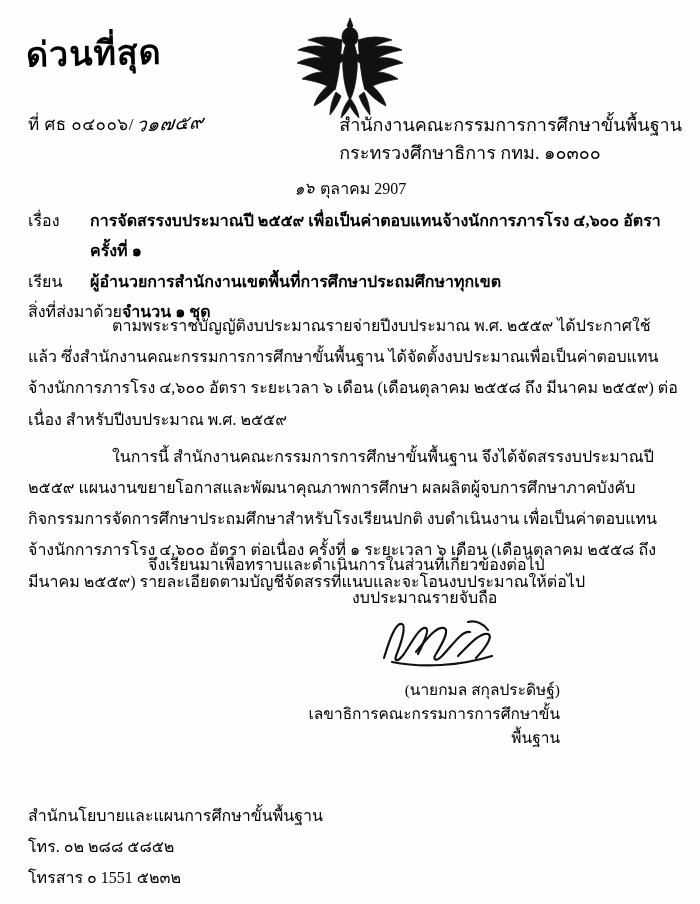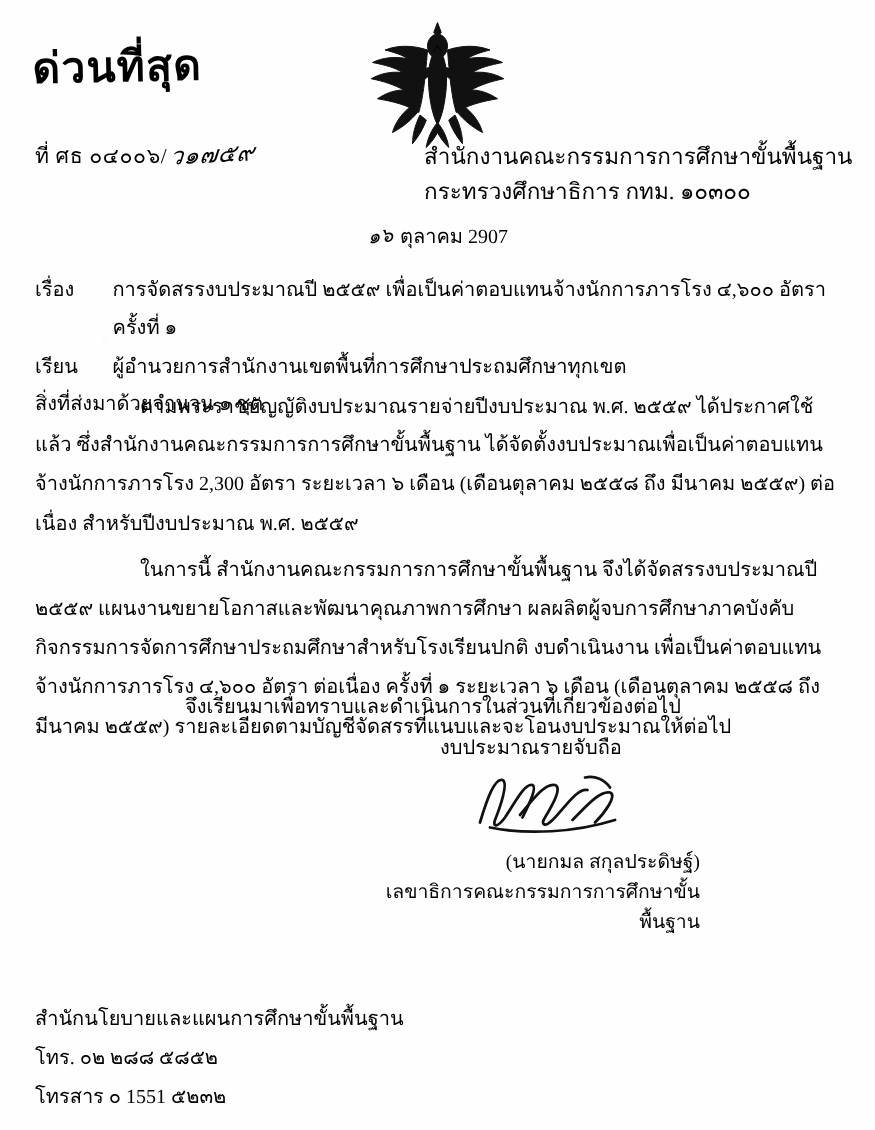--- a/index.html
+++ b/index.html
@@ -86,32 +86,31 @@
   }
 
   
   .fields {
     position: absolute;
     left: 28px;
     top: 206px;
     width: 648px;
     font-size: 16px;
     line-height: 1.9;
-    margin-top: 12px;
   }
   .field-row {
     display: flex;
     align-items: baseline;
   }
   .field-label {
     flex: 0 0 auto;
     min-width: 62px;
   }
   .field-label.wide { min-width: 92px; }
-  .field-value { flex: 1 1 auto; }
+  .field-value { flex: 1 1 auto; font-weight: bold; }
 
   
   .body {
     position: absolute;
     left: 28px;
     top: 310px;
     width: 650px;
     font-size: 16px;
     line-height: 1.95;
     text-align: left;
@@ -225,21 +224,21 @@
       <span class="field-value">ผู้อำนวยการสำนักงานเขตพื้นที่การศึกษาประถมศึกษาทุกเขต</span>
     </div>
     <div class="field-row">
       <span class="field-label wide">สิ่งที่ส่งมาด้วย</span>
       <span class="field-value" style="flex:0 0 140px;">จำนวน ๑ ชุด</span>
     </div>
   </div>
 
   <div class="body">
     <div class="para">
-      <span class="indent"></span><span>ตามพระราชบัญญัติงบประมาณรายจ่ายปีงบประมาณ พ.ศ. ๒๕๕๙ ได้ประกาศใช้แล้ว ซึ่งสำนักงานคณะกรรมการการศึกษาขั้นพื้นฐาน ได้จัดตั้งงบประมาณเพื่อเป็นค่าตอบแทนจ้างนักการภารโรง 2,300 อัตรา ระยะเวลา ๖ เดือน (เดือนตุลาคม ๒๕๕๘ ถึง มีนาคม ๒๕๕๙) ต่อเนื่อง สำหรับปีงบประมาณ พ.ศ. ๒๕๕๙</span>
+      <span class="indent"></span><span>ตามพระราชบัญญัติงบประมาณรายจ่ายปีงบประมาณ พ.ศ. ๒๕๕๙ ได้ประกาศใช้แล้ว ซึ่งสำนักงานคณะกรรมการการศึกษาขั้นพื้นฐาน ได้จัดตั้งงบประมาณเพื่อเป็นค่าตอบแทนจ้างนักการภารโรง ๔,๖๐๐ อัตรา ระยะเวลา ๖ เดือน (เดือนตุลาคม ๒๕๕๘ ถึง มีนาคม ๒๕๕๙) ต่อเนื่อง สำหรับปีงบประมาณ พ.ศ. ๒๕๕๙</span>
     </div>
     <div class="para">
       <span class="indent"></span><span>ในการนี้ สำนักงานคณะกรรมการการศึกษาขั้นพื้นฐาน จึงได้จัดสรรงบประมาณปี ๒๕๕๙ แผนงานขยายโอกาสและพัฒนาคุณภาพการศึกษา ผลผลิตผู้จบการศึกษาภาคบังคับ กิจกรรมการจัดการศึกษาประถมศึกษาสำหรับโรงเรียนปกติ งบดำเนินงาน เพื่อเป็นค่าตอบแทนจ้างนักการภารโรง ๔,๖๐๐ อัตรา ต่อเนื่อง ครั้งที่ ๑ ระยะเวลา ๖ เดือน (เดือนตุลาคม ๒๕๕๘ ถึง มีนาคม ๒๕๕๙) รายละเอียดตามบัญชีจัดสรรที่แนบและจะโอนงบประมาณให้ต่อไป</span>
     </div>
   </div>
 
   <div class="closing">จึงเรียนมาเพื่อทราบและดำเนินการในส่วนที่เกี่ยวข้องต่อไป</div>
 
   <div class="regards">งบประมาณรายจับถือ</div>
 

